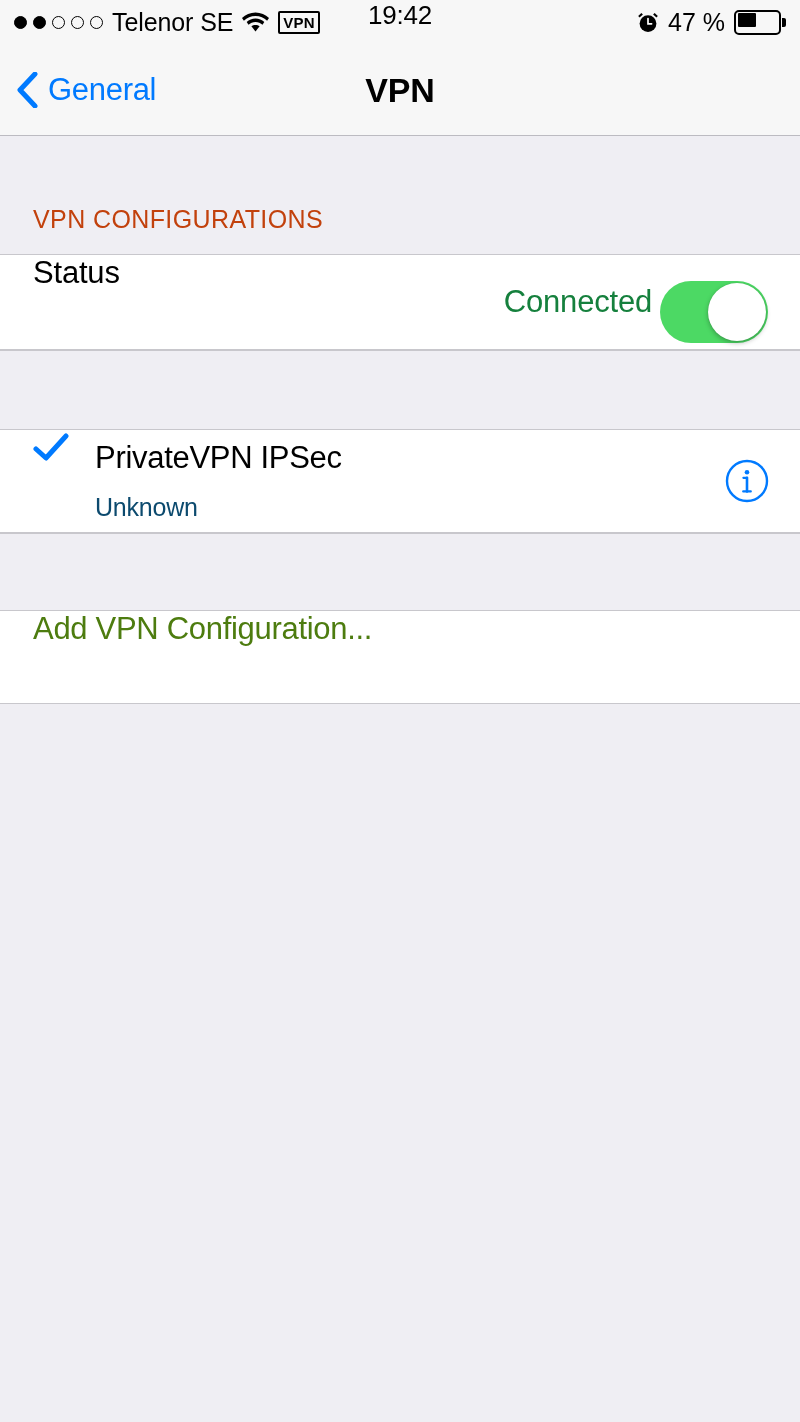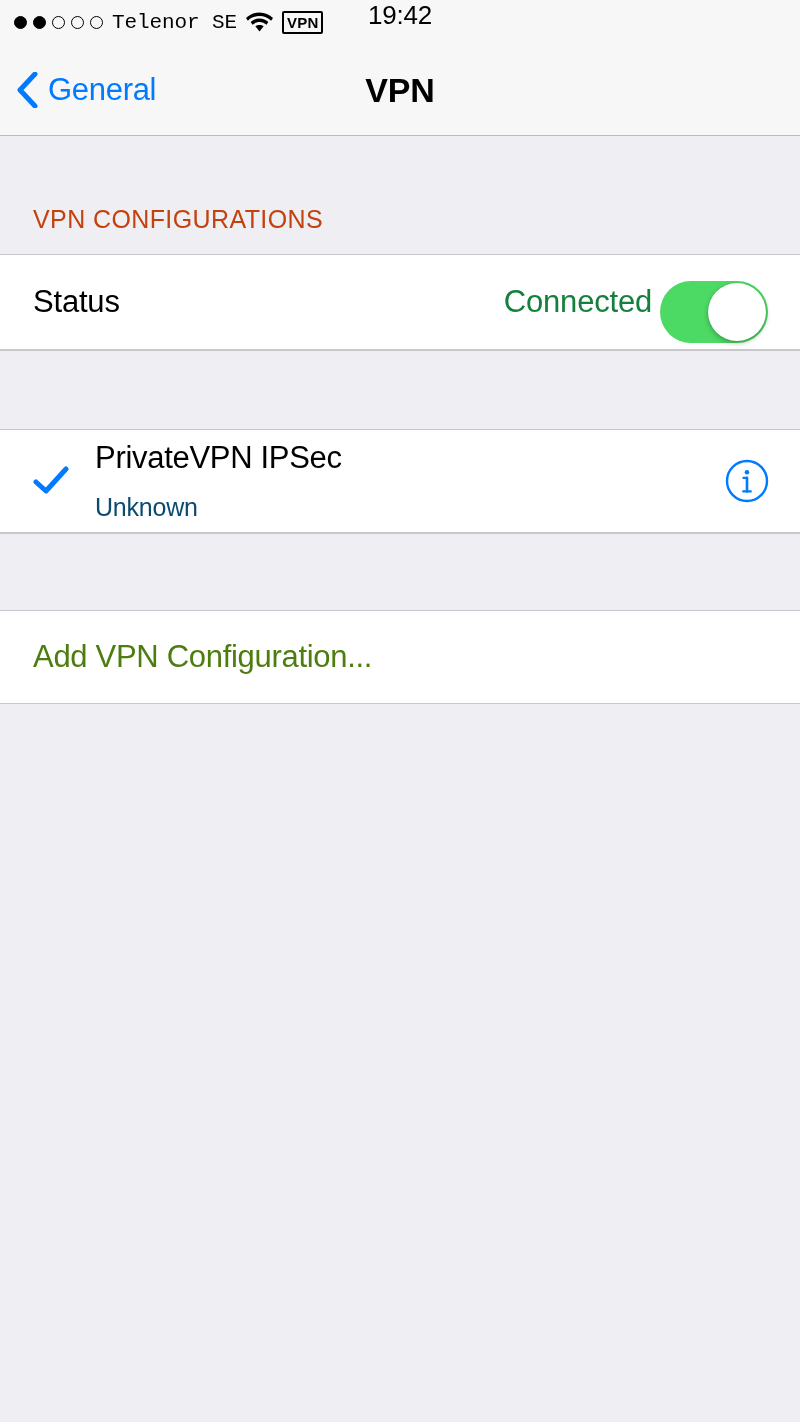--- a/index.html
+++ b/index.html
@@ -15,21 +15,21 @@
   
   .statusbar {
     position:absolute; left:0; top:0; width:800px; height:44px;
     background:#F7F7F7;
     display:flex; align-items:center;
   }
   .sb-left { position:absolute; left:14px; top:0; height:44px; display:flex; align-items:center; gap:9px; }
   .dots { display:flex; align-items:center; gap:6px; }
   .dot { width:13px; height:13px; border-radius:50%; border:1.8px solid #000; }
   .dot.filled { background:#000; }
-  .carrier { font-size:21px; color:#000; letter-spacing:-0.1px; white-space:nowrap;font-family:Liberation Mono, monospace; }
+  .carrier { font-size:25px; color:#000; letter-spacing:-0.1px; white-space:nowrap; }
   .wifi { width:27px; height:20px; position:relative; display:inline-block; }
   .vpn-badge {
     border:2px solid #000; border-radius:2px;
     padding:0 3px; font-size:15px; font-weight:700;
     line-height:19px; color:#000; letter-spacing:0.2px;
   }
   .sb-time {
     position:absolute; left:0; top:0; width:800px; height:44px;
     display:flex; align-items:flex-start; justify-content:center;
     font-size:26px; font-weight:400; color:#000; letter-spacing:-0.2px;
@@ -69,21 +69,21 @@
   .content { position:absolute; left:0; top:136px; width:800px; height:1286px; background:#EFEEF3; }
 
   .section-header {
     height:118px; display:flex; align-items:flex-end;
     padding:0 0 20px 33px;
     font-size:25px; color:#c2410c; letter-spacing:0.4px;
   }
 
   .group { background:#FFFFFF; border-top:1.5px solid #C8C7CC; border-bottom:1.5px solid #C8C7CC; }
 
-  .row { position:relative; background:#FFF; display:flex; align-items:center; }
+  .row { position:relative; background:#FFF; display:flex; }
   .row-status { height:94px; padding-left:33px; }
   .row-label { font-size:31px; color:#000; letter-spacing:-0.2px; }
   .row-value {
     position:absolute; right:148px; top:0; height:94px;
     display:flex; align-items:center;
     font-size:31px; color:#15803d; letter-spacing:-0.2px;
   }
 
   .toggle {
     position:absolute; right:32px; top:26px;
@@ -135,20 +135,36 @@
           <path d="M13.5 19.6L17.6 14.3C16.5 13.4 15.1 12.9 13.5 12.9C11.9 12.9 10.5 13.4 9.4 14.3L13.5 19.6Z" fill="#000"></path>
         </svg>
       </span>
       <span class="vpn-badge">VPN</span>
     </div>
 
     <div class="sb-time">
       <span>19:42</span>
     </div>
 
+    <div class="sb-right">
+      <span class="alarm">
+        <svg width="22" height="22" viewBox="0 0 22 22">
+          <path d="M4.4 2.0 L1.2 5.0 L2.6 6.5 L5.9 3.4 Z" fill="#000"></path>
+          <path d="M17.6 2.0 L20.8 5.0 L19.4 6.5 L16.1 3.4 Z" fill="#000"></path>
+          <circle cx="11" cy="12.6" r="8.4" fill="#000"></circle>
+          <path d="M11 7.6 L11 12.8 L14.6 12.8" stroke="#FFF" stroke-width="1.7" fill="none" stroke-linecap="round"></path>
+        </svg>
+      </span>
+      <span class="batt-pct">47 %</span>
+      <span class="battery">
+        <span class="batt-body"></span>
+        <span class="batt-fill" style="width: 18.8px;"></span>
+        <span class="batt-cap"></span>
+      </span>
+    </div>
   </div>
 
   <div class="navbar">
     <div class="nav-back">
       <span class="chevron-left">
         <svg width="22" height="36" viewBox="0 0 22 36">
           <path d="M19 2 L4 18 L19 34" stroke="#007AFF" stroke-width="5" fill="none" stroke-linecap="round" stroke-linejoin="round"></path>
         </svg>
       </span>
       <span class="nav-back-label">General</span>

